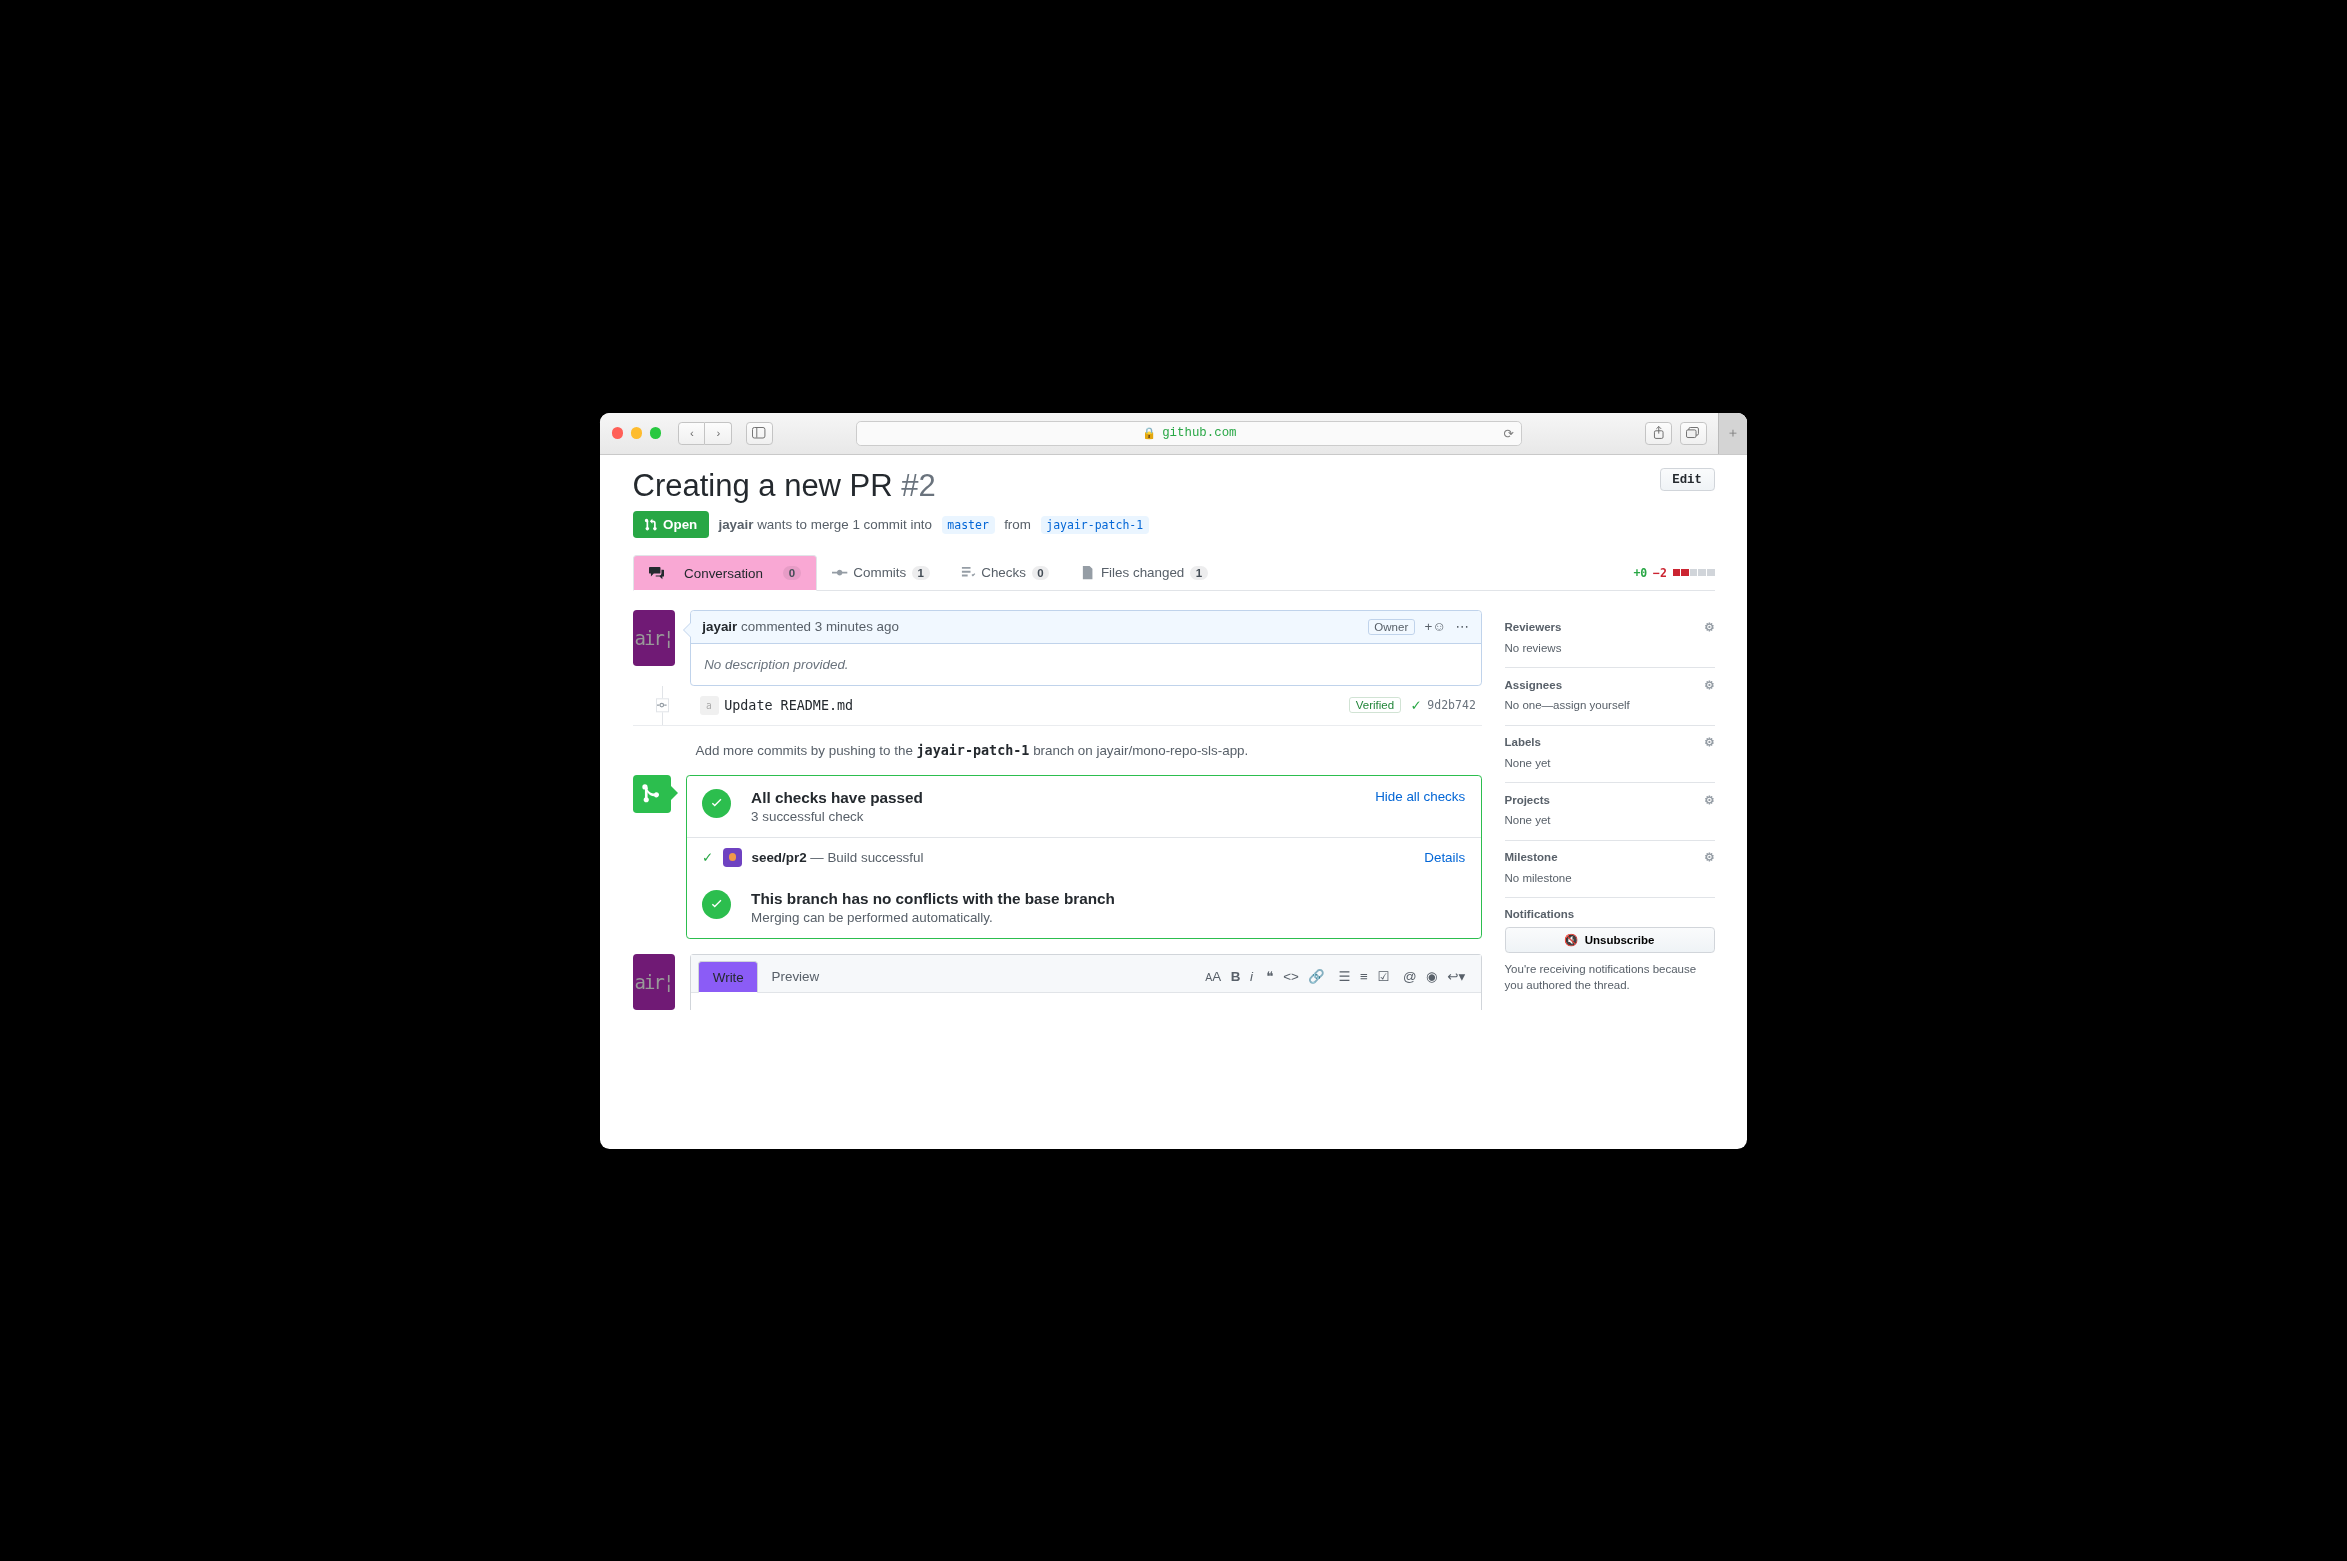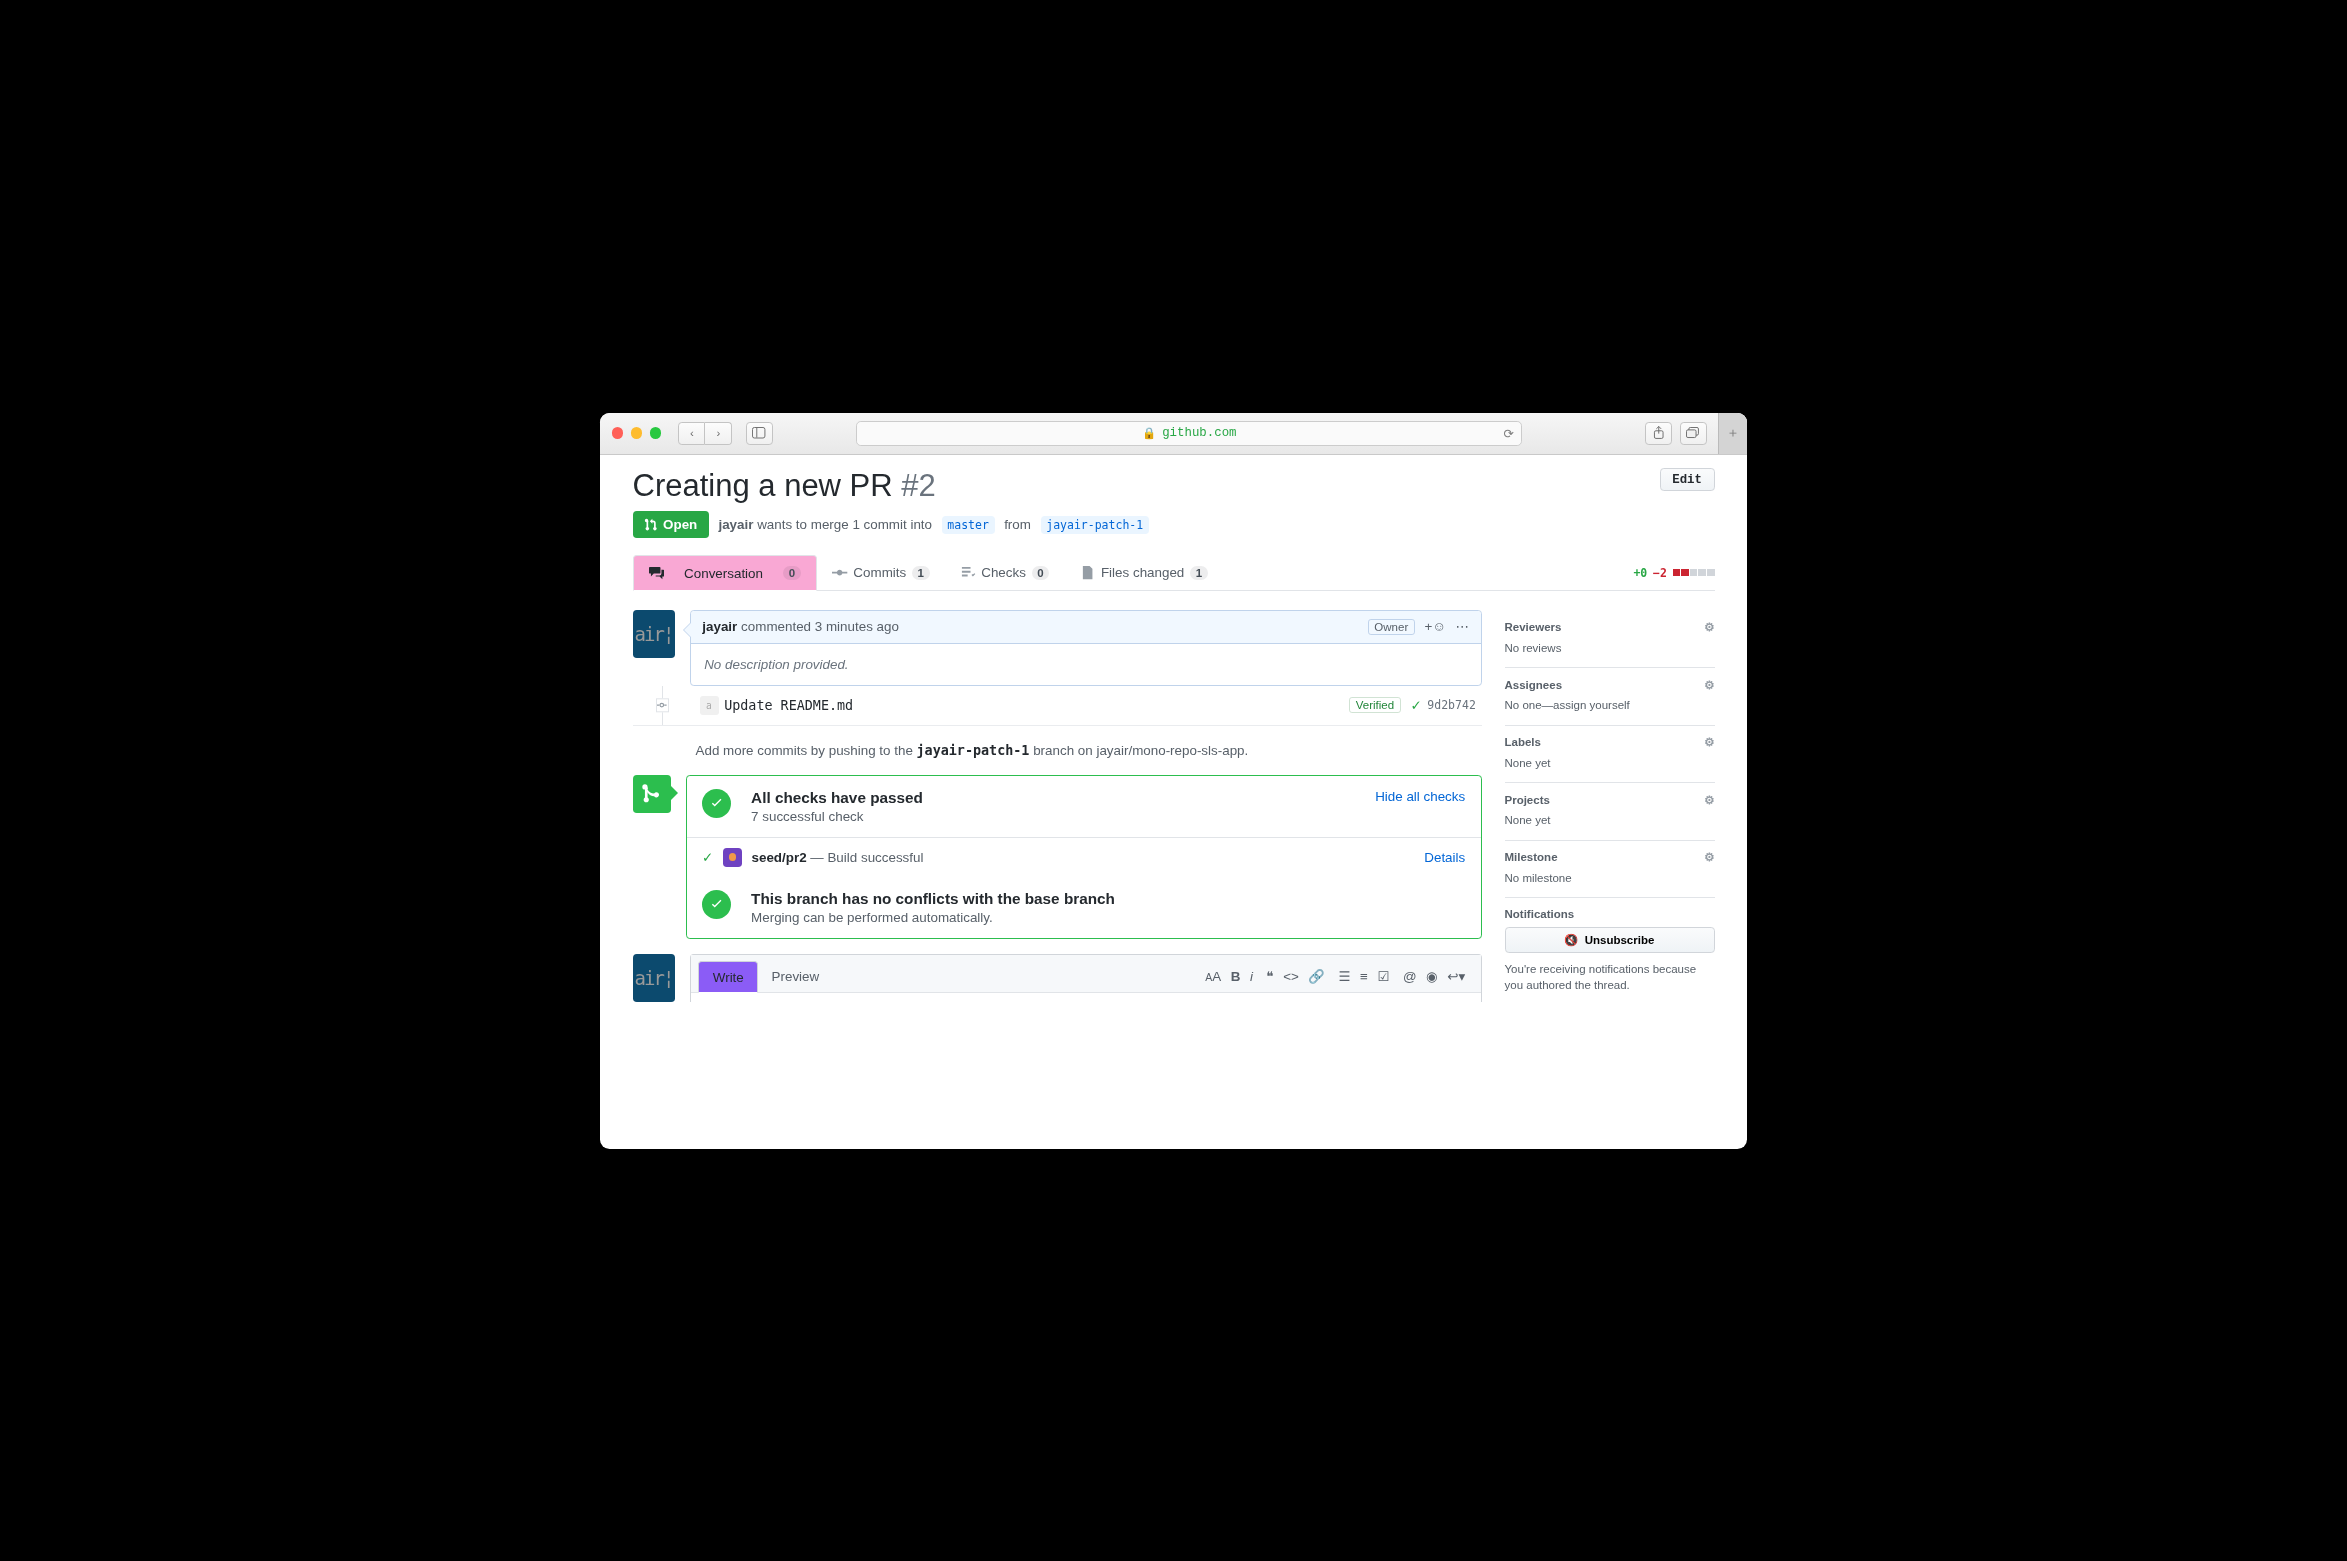--- a/index.html
+++ b/index.html
@@ -134,21 +134,21 @@
   .diffstat .add { color:#28a745; font-weight:700; }
   .diffstat .del { color:#cb2431; font-weight:700; }
   .diffblocks { display:flex; gap:1px; }
   .diffblocks span { width:7.6px; height:7.6px; background:#d1d5da; }
   .diffblocks span.r { background:#cb2431; }
 
   .body-cols { display:flex; gap:23px; margin-top:19px; flex:1; overflow:hidden; }
   .maincol { flex:1; min-width:0; }
   .sidebar { width:210px; font-size:11.5px; }
 
-  .avatar-sq { width:42px; height:48px; background:#0c4a6e; border-radius:3.8px; display:flex;align-items:center;justify-content:center; color:#999; font-size:19px; font-family:monospace; letter-spacing:-1.9px; }
+  .avatar-sq { width:42px; height:56px; background:#701a75; border-radius:3.8px; display:flex;align-items:center;justify-content:center; color:#999; font-size:19px; font-family:monospace; letter-spacing:-1.9px; }
   .avatar-sm { width:19px; height:19px; background:#f0f0f0; border-radius:2.9px; display:inline-flex;align-items:center;justify-content:center; color:#aaa; font-size:9.6px; font-family:monospace; margin-right:5.7px; }
 
   .timeline-item { display:flex; gap:15.3px; }
   .comment-box { flex:1; border:1px solid #c0d3eb; border-radius:3.8px; position:relative; }
   .comment-box::before {
     content:""; position:absolute; left:-7.6px; top:11.5px;
     border:7.6px solid transparent; border-right-color:#c0d3eb; border-left:0;
   }
   .comment-box::after {
     content:""; position:absolute; left:-6.7px; top:11.5px;
@@ -397,21 +397,21 @@
           </div>
           <div class="merge-box">
             <div class="merge-sec">
               <div class="ok-circle">
                 <svg viewBox="0 0 16 16">
                     <path d="M13 4L6 11 3 8l1-1 2 2 6-6z"></path>
                   </svg>
               </div>
               <div>
                 <h3>All checks have passed</h3>
-                <div class="sub">7 successful check</div>
+                <div class="sub">3 successful check</div>
               </div>
               <a class="link">Hide all checks</a>
             </div>
             <div class="check-row">
               <span class="tick">✓</span>
               <span class="chk-icon">
                   <span></span>
                 </span>
               <span><strong>seed/pr2</strong><span class="desc"> — Build successful</span></span>
               <a class="details">Details</a>

